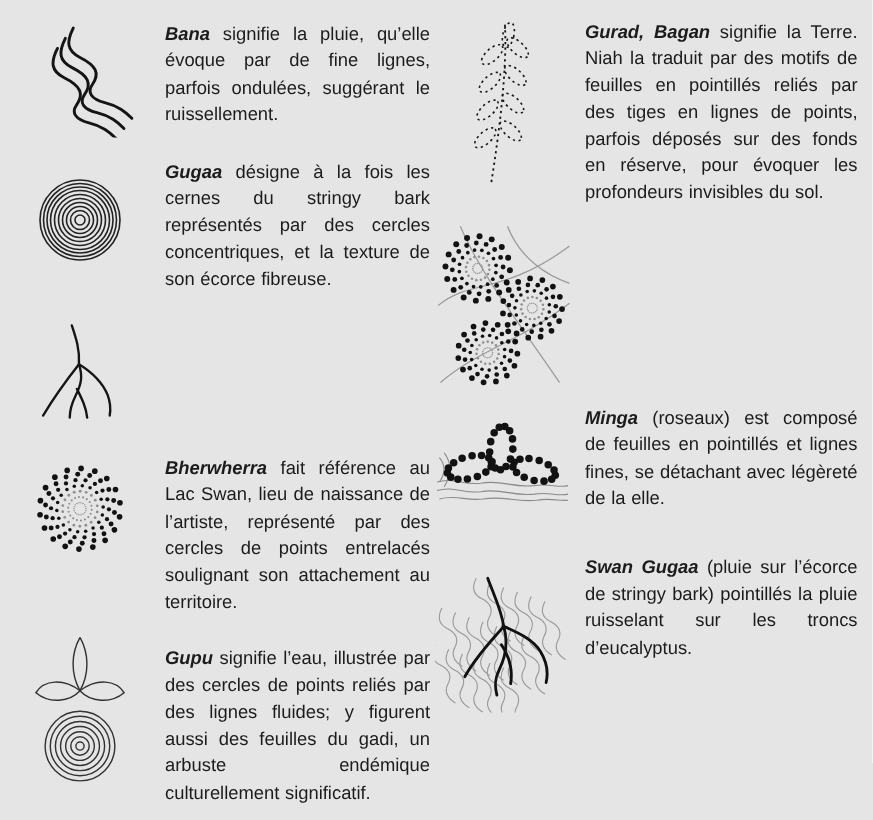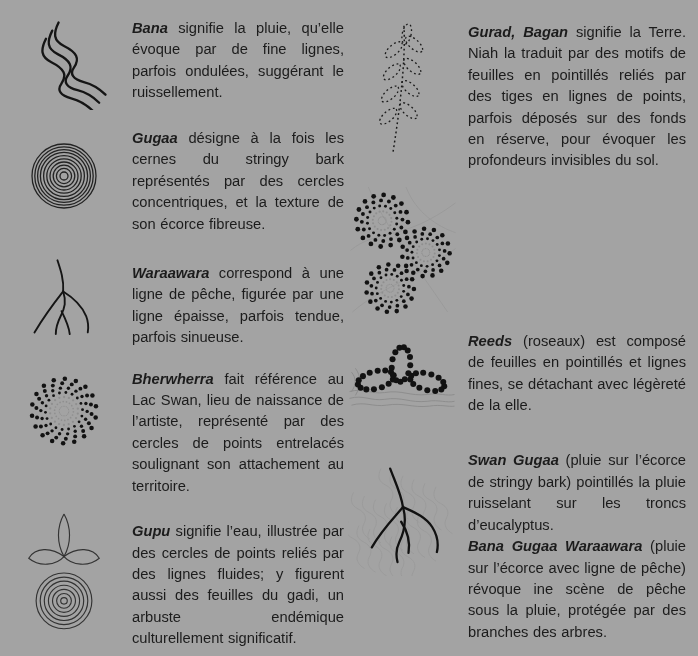--- a/index.html
+++ b/index.html
@@ -1,36 +1,36 @@
 <!DOCTYPE html>
 <html><head>
 <meta charset="utf-8">
 <style>
   html,body{margin:0;padding:0;background:#ffffff;}
   .page{
-    width:698px;height:656px;background:#a3a3a3;box-sizing:border-box;
+    width:698px;height:656px;background:#e5e5e5;box-sizing:border-box;
     display:flex;gap:4px;padding:16px 12px 8px 6px;overflow:hidden;
     font-family:"Liberation Sans",sans-serif;color:#1c1c1c;
   }
   .col{flex:1;display:flex;flex-direction:column;min-width:0;}
   .entry{display:flex;gap:10px;}
   .icon-box{flex:0 0 116px;width:116px;display:flex;justify-content:center;align-items:flex-start;}
   .col-right .icon-box{flex:0 0 110px;width:110px;}
   .text-box{flex:1;min-width:0;}
   .desc{
     margin:0;font-size:14.7px;line-height:21.4px;text-align:justify;
     color:#1c1c1c;word-spacing:0.5px;
   }
   .term{font-weight:700;font-style:italic;}
   
   .col-left .e1{margin-top:2px;margin-bottom:18px;}
   .col-left .e2{margin-bottom:28px;}
   .col-left .e3{margin-bottom:20px;}
   .col-left .e4{margin-bottom:24px;}
-  .col-right .e1{margin-top:6px;margin-bottom:13px;}
+  .col-right .e1{margin-bottom:13px;}
   .col-right .e2{margin-bottom:12px;}
   .col-right .e3{margin-bottom:34px;}
   .m-up{margin-top:-12px;}
   .m-dn{margin-top:12px;}
   svg{display:block;}
 </style>
 </head>
 <body>
 
 <div class="page">
@@ -72,23 +72,20 @@
 
     <section class="entry e3">
       <div class="icon-box m-up">
         <svg width="82" height="94" viewBox="0 0 100 100" fill="none" stroke="#151515" stroke-width="2.3" stroke-linecap="round">
           <path d="M42,4 C46,16 50,28 49,42"></path>
           <path d="M49,42 C38,56 26,72 14,92"></path>
           <path d="M49,42 C53,54 51,62 46,72 C42,80 40,86 40,94"></path>
           <path d="M47,66 C52,76 56,84 57,94"></path>
           <path d="M49,42 C62,50 72,60 77,72 C80,80 80,86 79,92"></path>
         </svg>
-      </div>
-      <div class="text-box">
-        <p class="desc"><span class="term">Waraawara</span><span> correspond à une ligne de pêche, figurée par une ligne épaisse, parfois tendue, parfois sinueuse.</span></p>
       </div>
     </section>
 
     <section class="entry e4">
       <div class="icon-box">
         <svg id="bherwherra-dots" width="84" height="84" viewBox="0 0 104 104">
             <circle cx="58.00" cy="52.00" r="0.70" fill="#8f8f8f"></circle>
             <circle cx="63.62" cy="53.07" r="1.05" fill="#8f8f8f"></circle>
             <circle cx="69.04" cy="55.16" r="1.40" fill="#8f8f8f"></circle>
             <circle cx="74.14" cy="58.25" r="1.75" fill="#121212"></circle>
@@ -553,21 +550,21 @@
             <circle cx="62.56" cy="37.65" r="3.1" fill="#121212"></circle>
             <circle cx="63.57" cy="33.71" r="3.1" fill="#121212"></circle>
             <circle cx="68.34" cy="31.21" r="3.1" fill="#121212"></circle>
             <circle cx="75.78" cy="30.72" r="3.1" fill="#121212"></circle>
             <circle cx="84.19" cy="32.36" r="3.1" fill="#121212"></circle>
             <circle cx="91.64" cy="35.75" r="3.1" fill="#121212"></circle>
             <circle cx="96.42" cy="40.12" r="3.1" fill="#121212"></circle>
           </svg>
       </div>
       <div class="text-box">
-        <p class="desc"><span class="term">Reeds</span><span> (roseaux) est composé de feuilles en pointillés et lignes fines, se détachant avec légèreté de la elle.</span></p>
+        <p class="desc"><span class="term">Minga</span><span> (roseaux) est composé de feuilles en pointillés et lignes fines, se détachant avec légèreté de la elle.</span></p>
       </div>
     </section>
 
     <section class="entry e4">
       <div class="icon-box m-dn">
         <svg width="116" height="114" viewBox="0 0 120 118" fill="none">
           <defs>
             <path id="fw" d="M0,0 C-4,8 -3,14 5,18 C13,22 15,28 11,35 C8,41 11,47 18,51"></path>
           </defs>
           <g stroke="#9a9a9a" stroke-width="1">
@@ -595,17 +592,16 @@
             <path d="M46,4 C52,20 58,32 60,46"></path>
             <path d="M60,46 C48,60 36,72 26,90"></path>
             <path d="M60,46 C64,60 62,72 56,84 C52,92 52,98 54,106"></path>
             <path d="M58,62 C66,74 68,84 66,96"></path>
             <path d="M60,46 C74,52 86,58 92,68 C97,76 99,86 97,95"></path>
           </g>
         </svg>
       </div>
       <div class="text-box">
         <p class="desc"><span class="term">Swan Gugaa</span><span> (pluie sur l’écorce de stringy bark) pointillés la pluie ruisselant sur les troncs d’eucalyptus.</span></p>
-        <p class="desc"><span class="term">Bana Gugaa Waraawara</span><span> (pluie sur l’écorce avec ligne de pêche) révoque ine scène de pêche sous la pluie, protégée par des branches des arbres.</span></p>
       </div>
     </section>
   </div>
 </div>
 
 </body></html>

